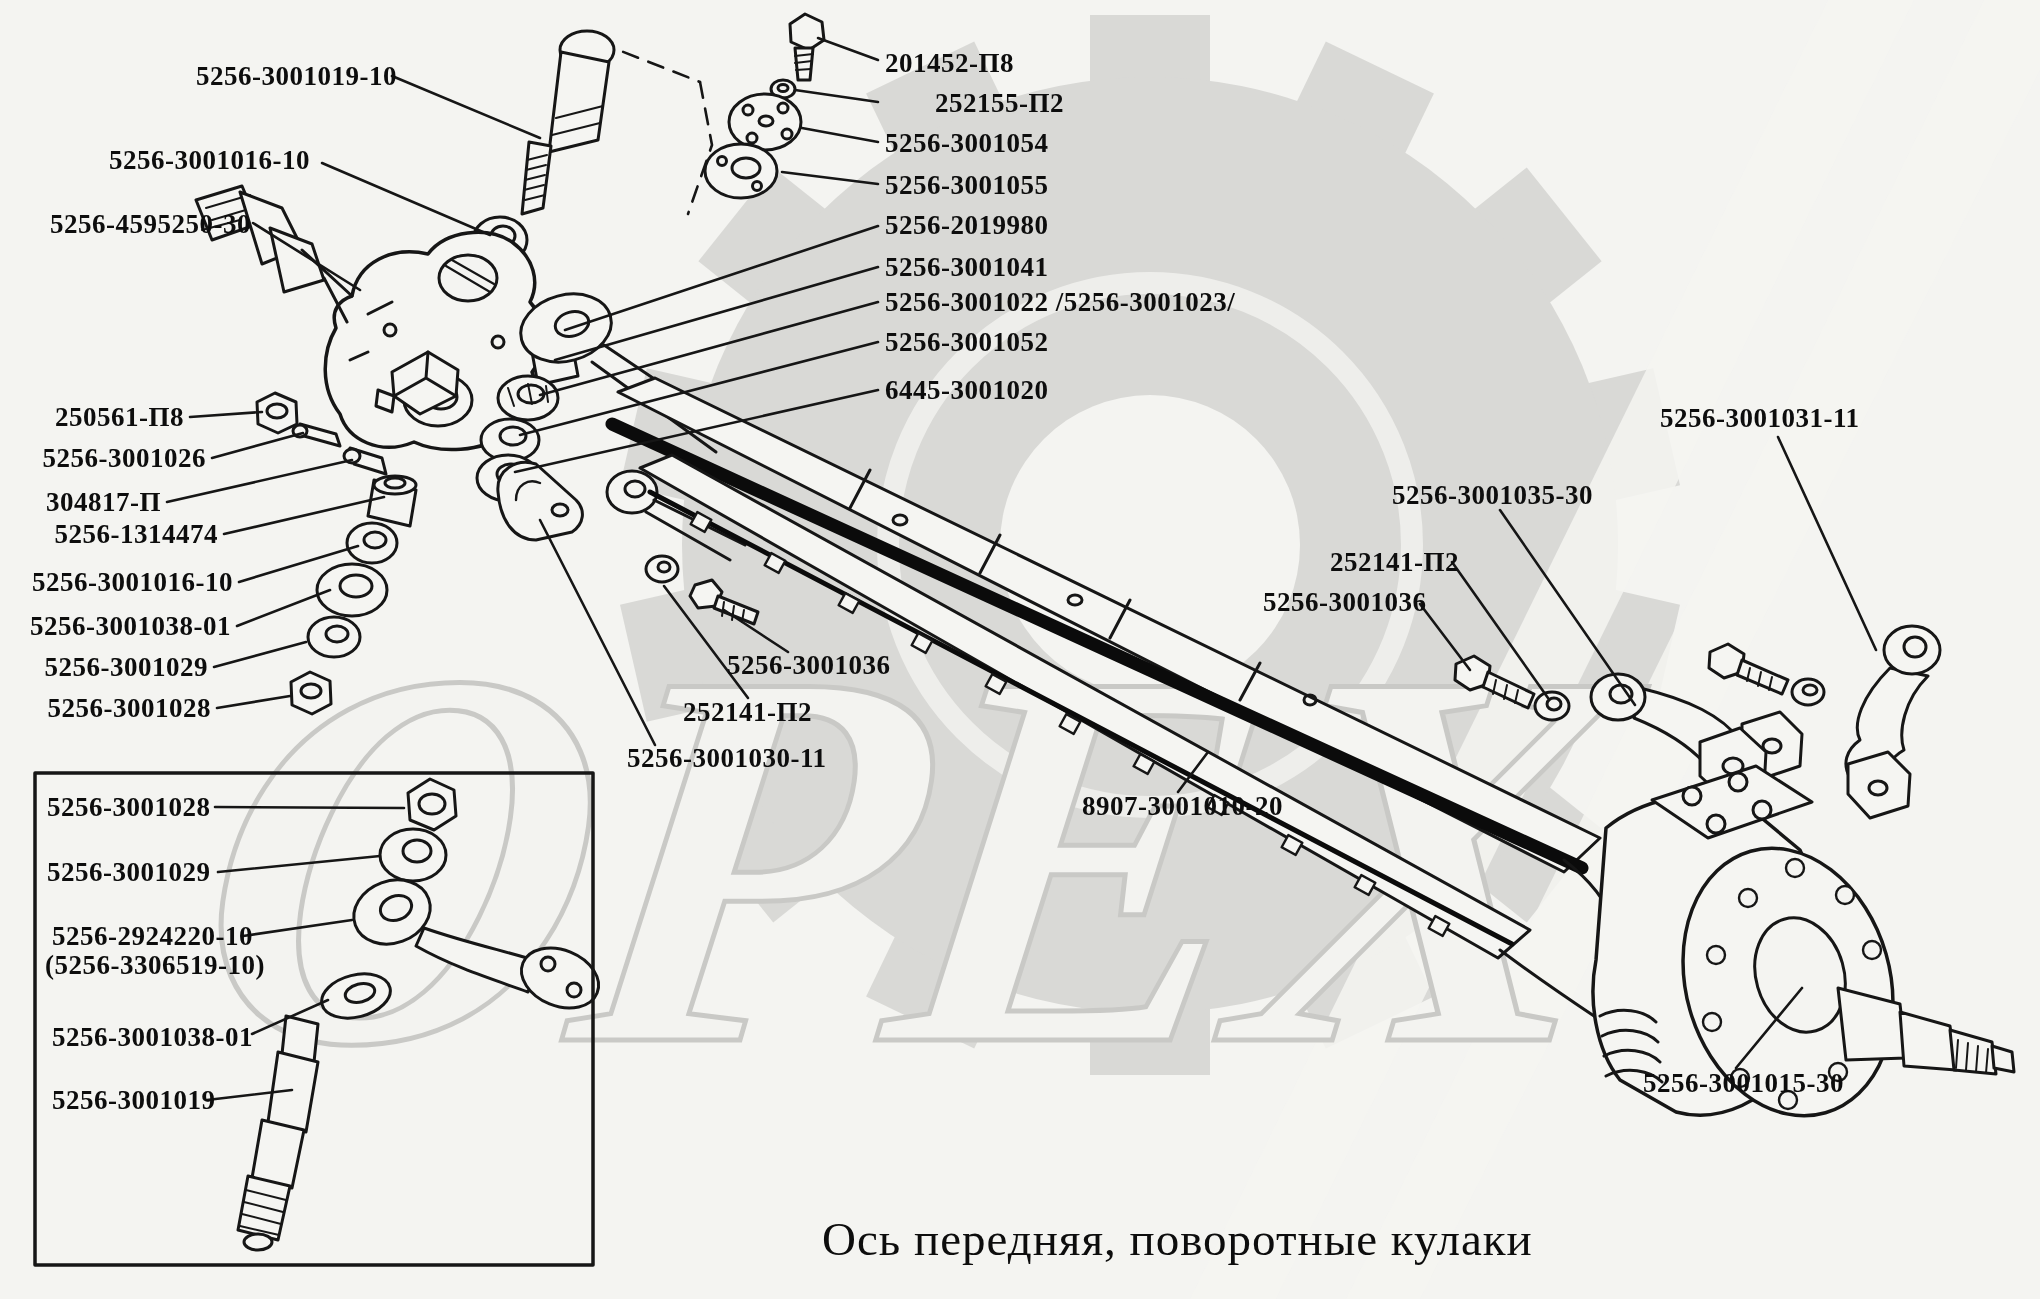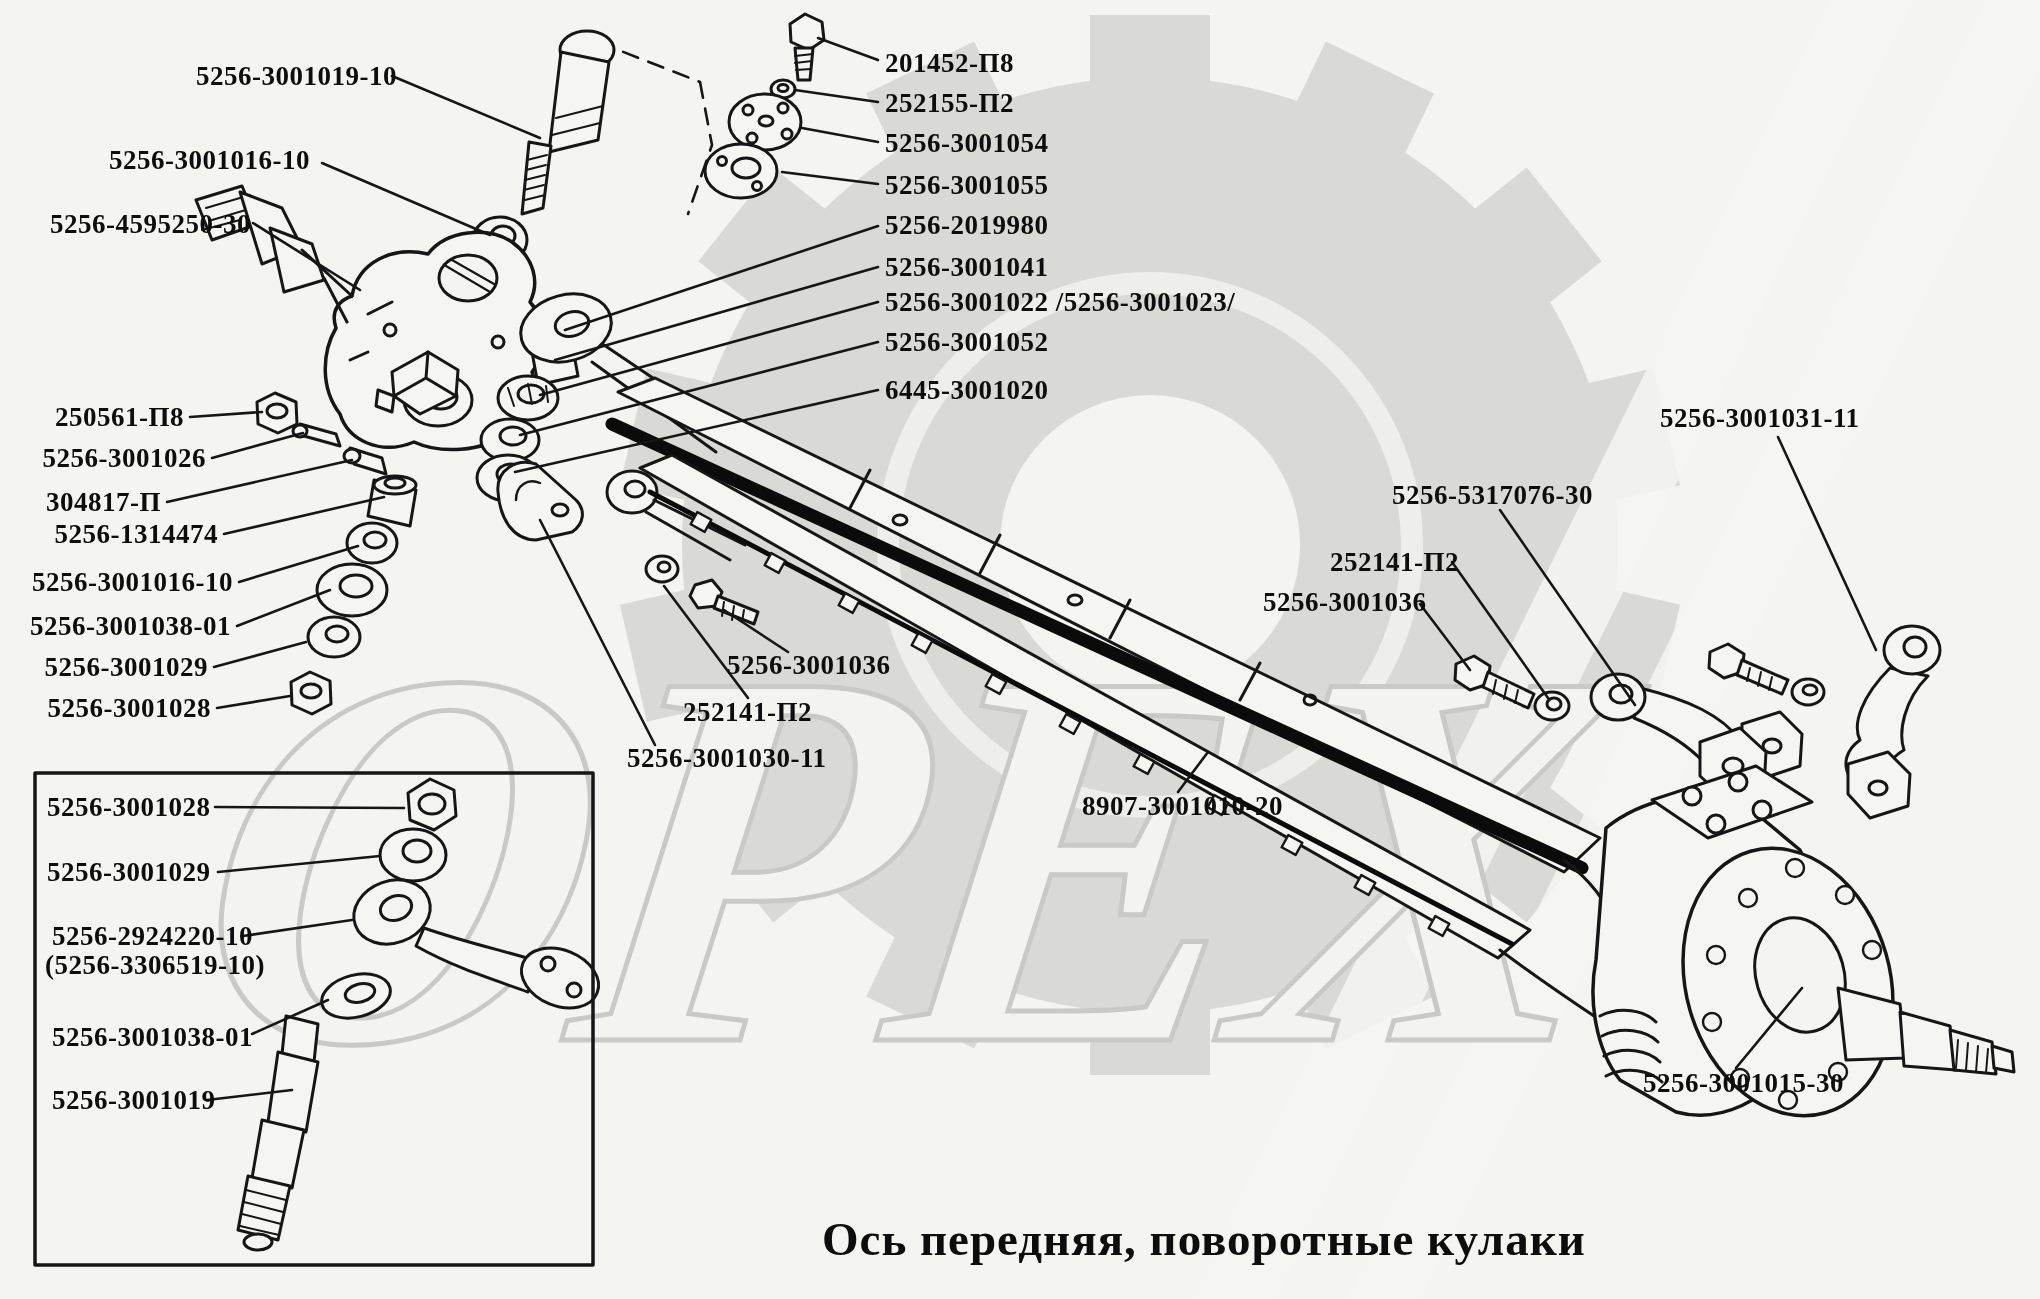--- a/index.html
+++ b/index.html
@@ -1,21 +1,21 @@
 <!DOCTYPE html>
 <html><head>
 <meta charset="utf-8">
 <style>
   html,body{margin:0;padding:0;}
   body{font-family:"Liberation Serif",serif;background:#e9e9e6;}
   #stage{position:relative;width:2040px;height:1299px;background:#f4f4f1;overflow:hidden;}
   #stage svg{position:absolute;left:0;top:0;}
   .lbl{position:absolute;font-weight:bold;font-size:27px;line-height:30px;color:#0d0d0d;white-space:nowrap;letter-spacing:.5px;}
   .lbl.r{text-align:right;}
-  #title{position:absolute;font-weight:bold;font-size:47px;color:#0d0d0d;white-space:nowrap;letter-spacing:1px;}
+  #title{position:absolute;font-weight:normal;font-size:47px;color:#0d0d0d;white-space:nowrap;letter-spacing:1px;}
 </style>
 </head>
 <body>
 
 <div id="stage">
 
 <svg width="2040" height="1299" viewBox="0 0 2040 1299">
 
   <g>
     <g fill="#d9d9d6">
@@ -324,38 +324,38 @@
       <path d="M252,1034 L328,1000"></path>
       <path d="M207,1100 L292,1090"></path>
     </g>
   </g>
 </svg>
 
   <div class="lbl" style="left:196px;top:61px">5256-3001019-10</div>
   <div class="lbl" style="left:109px;top:145px">5256-3001016-10</div>
   <div class="lbl" style="left:50px;top:209px">5256-4595250-30</div>
   <div class="lbl" style="left:885px;top:48px">201452-П8</div>
-  <div class="lbl" style="left:885px;top:88px">252155-П2</div>
+  <div class="lbl" style="left:935px;top:88px">252155-П2</div>
   <div class="lbl" style="left:885px;top:128px">5256-3001054</div>
   <div class="lbl" style="left:885px;top:170px">5256-3001055</div>
   <div class="lbl" style="left:885px;top:210px">5256-2019980</div>
   <div class="lbl" style="left:885px;top:252px">5256-3001041</div>
   <div class="lbl" style="left:885px;top:287px">5256-3001022 /5256-3001023/</div>
   <div class="lbl" style="left:885px;top:327px">5256-3001052</div>
   <div class="lbl" style="left:885px;top:375px">6445-3001020</div>
   <div class="lbl r" style="right:1856px;top:402px">250561-П8</div>
   <div class="lbl r" style="right:1834px;top:443px">5256-3001026</div>
   <div class="lbl r" style="right:1879px;top:487px">304817-П</div>
   <div class="lbl r" style="right:1822px;top:519px">5256-1314474</div>
   <div class="lbl r" style="right:1807px;top:567px">5256-3001016-10</div>
   <div class="lbl r" style="right:1809px;top:611px">5256-3001038-01</div>
   <div class="lbl r" style="right:1832px;top:652px">5256-3001029</div>
   <div class="lbl r" style="right:1829px;top:693px">5256-3001028</div>
   <div class="lbl" style="left:1660px;top:403px">5256-3001031-11</div>
-  <div class="lbl" style="left:1392px;top:480px">5256-5317076-30</div>
+  <div class="lbl" style="left:1392px;top:480px">5256-3001035-30</div>
   <div class="lbl" style="left:1330px;top:547px">252141-П2</div>
   <div class="lbl" style="left:1263px;top:587px">5256-3001036</div>
   <div class="lbl" style="left:727px;top:650px">5256-3001036</div>
   <div class="lbl" style="left:683px;top:697px">252141-П2</div>
   <div class="lbl" style="left:627px;top:743px">5256-3001030-11</div>
   <div class="lbl" style="left:1082px;top:791px">8907-3001010-20</div>
   <div class="lbl" style="left:1643px;top:1068px">5256-3001015-30</div>
 
   <div class="lbl" style="left:47px;top:792px">5256-3001028</div>
   <div class="lbl" style="left:47px;top:857px">5256-3001029</div>

